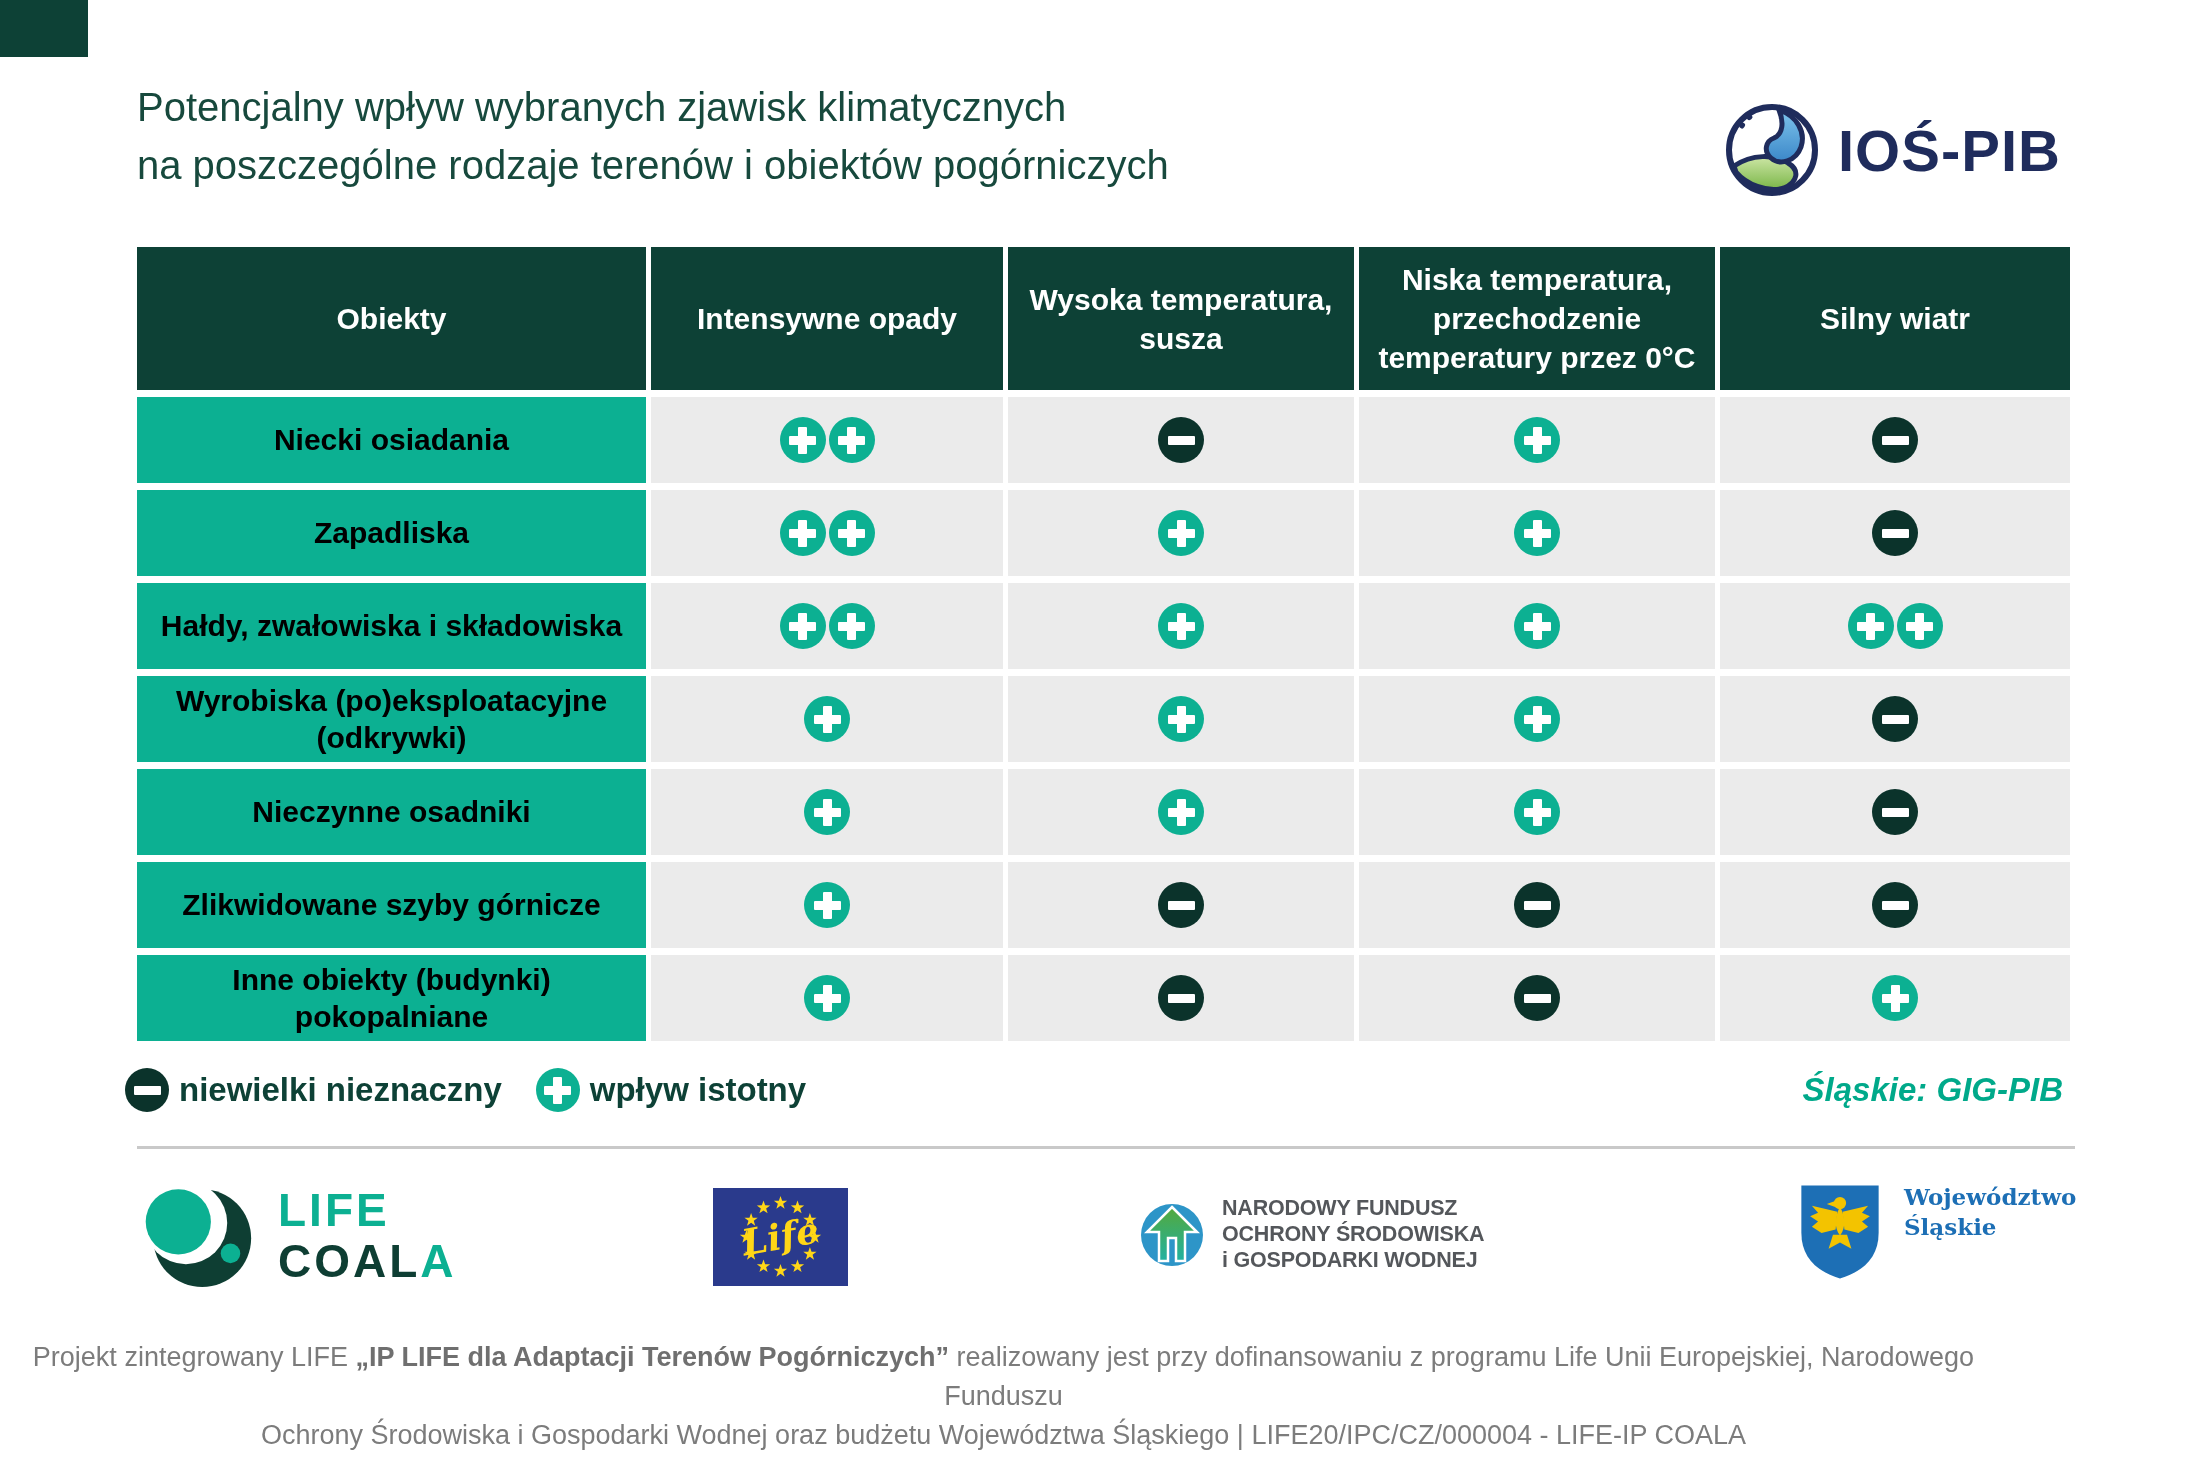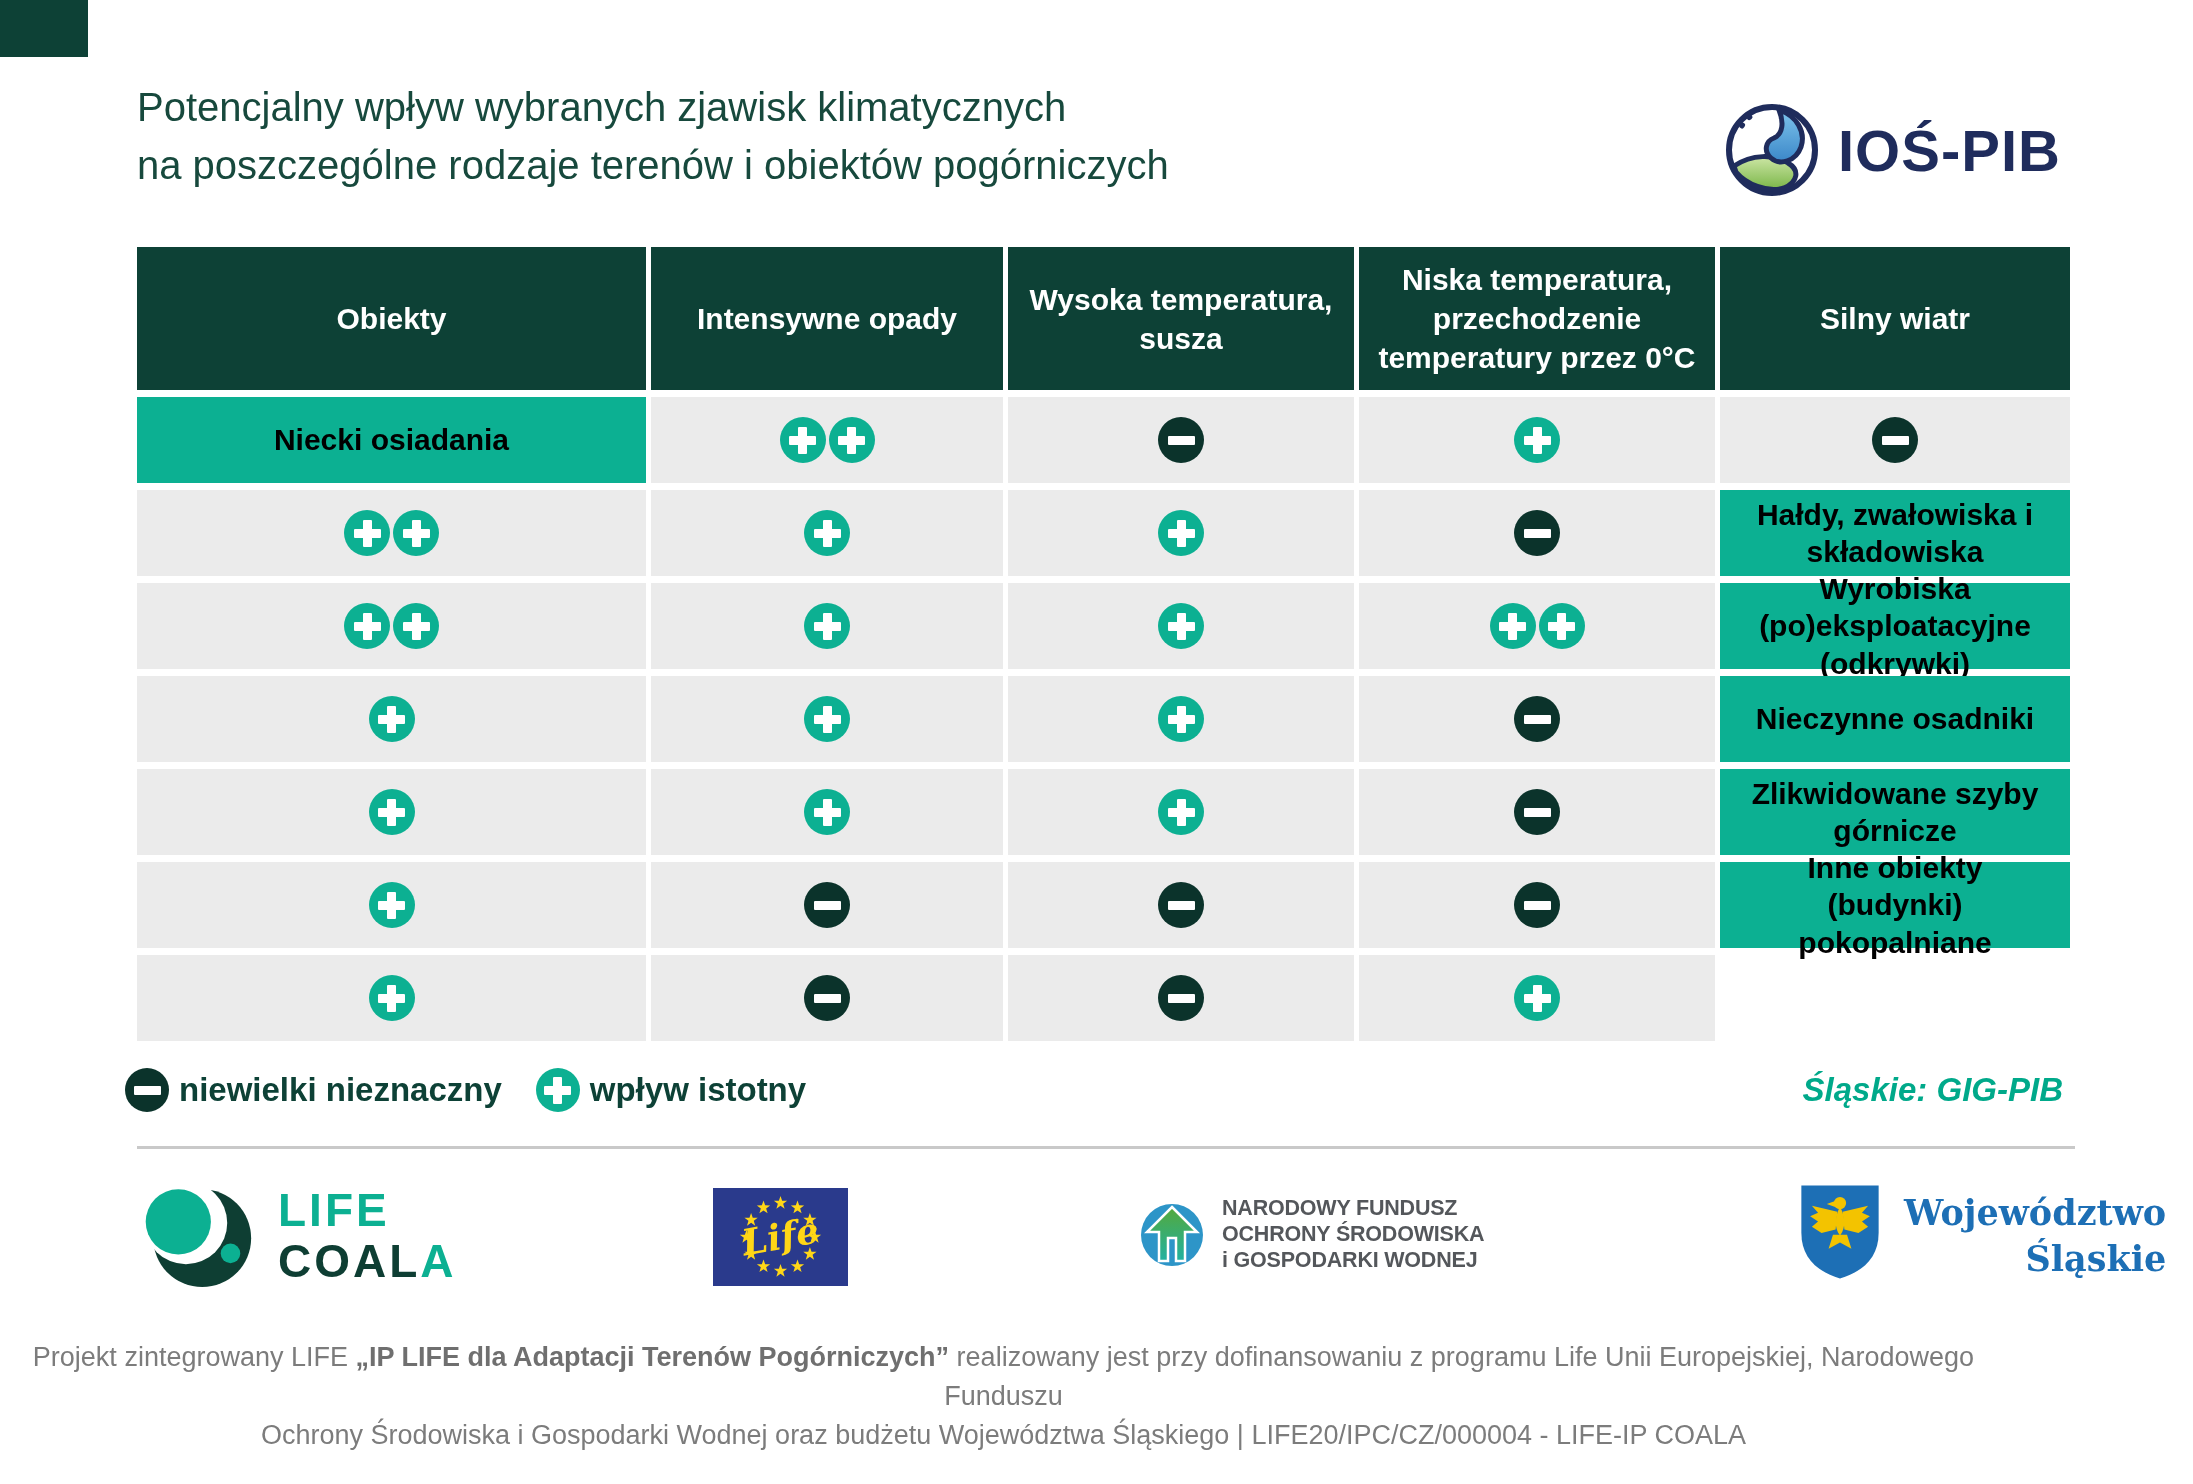--- a/index.html
+++ b/index.html
@@ -46,21 +46,21 @@
   .coala-text .l1{color:#0cb092;}
   .coala-text .l2{color:#0e3e33;}
   .coala-text .accent{color:#0cb092;}
 
   .logo-eu{position:absolute;left:713px;top:1188px;}
 
   .logo-nfos{position:absolute;left:1140px;top:1196px;display:flex;align-items:center;gap:18px;}
   .nfos-text{font-weight:bold;font-size:21.5px;color:#54575b;line-height:1.2;letter-spacing:-0.2px;}
 
   .logo-slask{position:absolute;left:1796px;top:1182px;display:flex;align-items:flex-start;gap:20px;}
-  .slask-text{font-family:"DejaVu Serif", serif;font-weight:bold;font-size:35px;color:#1d6fb5;line-height:1.3;margin-top:8px;text-align:right;}
+  .slask-text{font-family:"DejaVu Serif", serif;font-weight:bold;font-size:23px;color:#1d6fb5;line-height:1.3;margin-top:0;}
 
   
   .footer{position:absolute;left:0;top:1338px;width:2007px;text-align:center;font-size:27px;color:#7c7c7c;line-height:1.45;}
   .footer b{color:#6f6f6f;}
 </style>
 </head>
 <body>
 
 <div class="page">
 
@@ -104,20 +104,21 @@
       </div>
       <div class="cell val">
         <span class="sym minus"></span>
       </div>
       <div class="cell val">
         <span class="sym plus"></span>
       </div>
       <div class="cell val">
         <span class="sym minus"></span>
       </div>
+      <div class="cell rowlabel">Zapadliska</div>
       <div class="cell val">
         <span class="sym plus"></span>
         <span class="sym plus"></span>
       </div>
       <div class="cell val">
         <span class="sym plus"></span>
       </div>
       <div class="cell val">
         <span class="sym plus"></span>
       </div>

